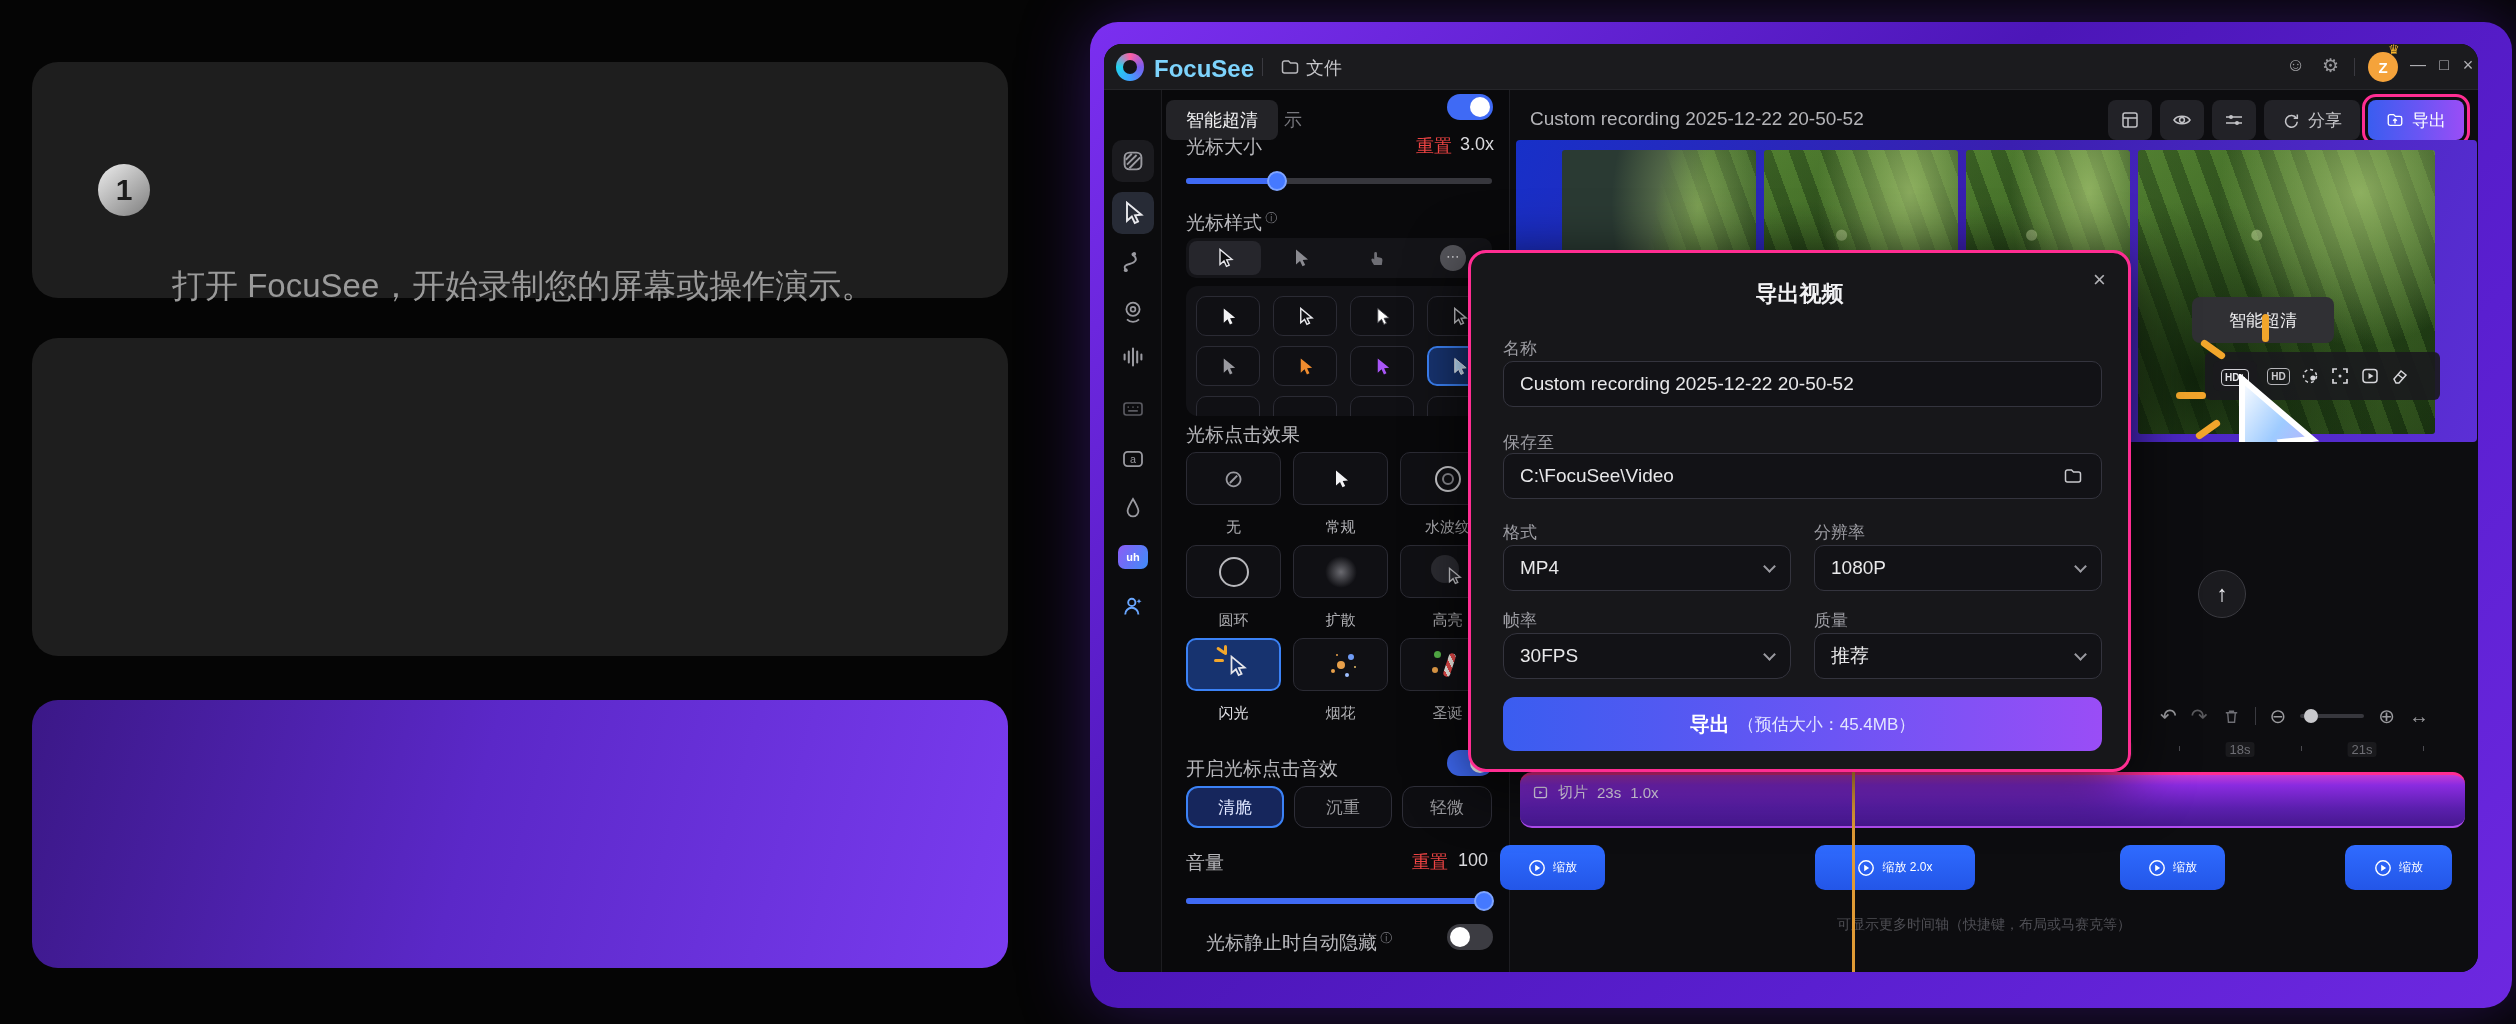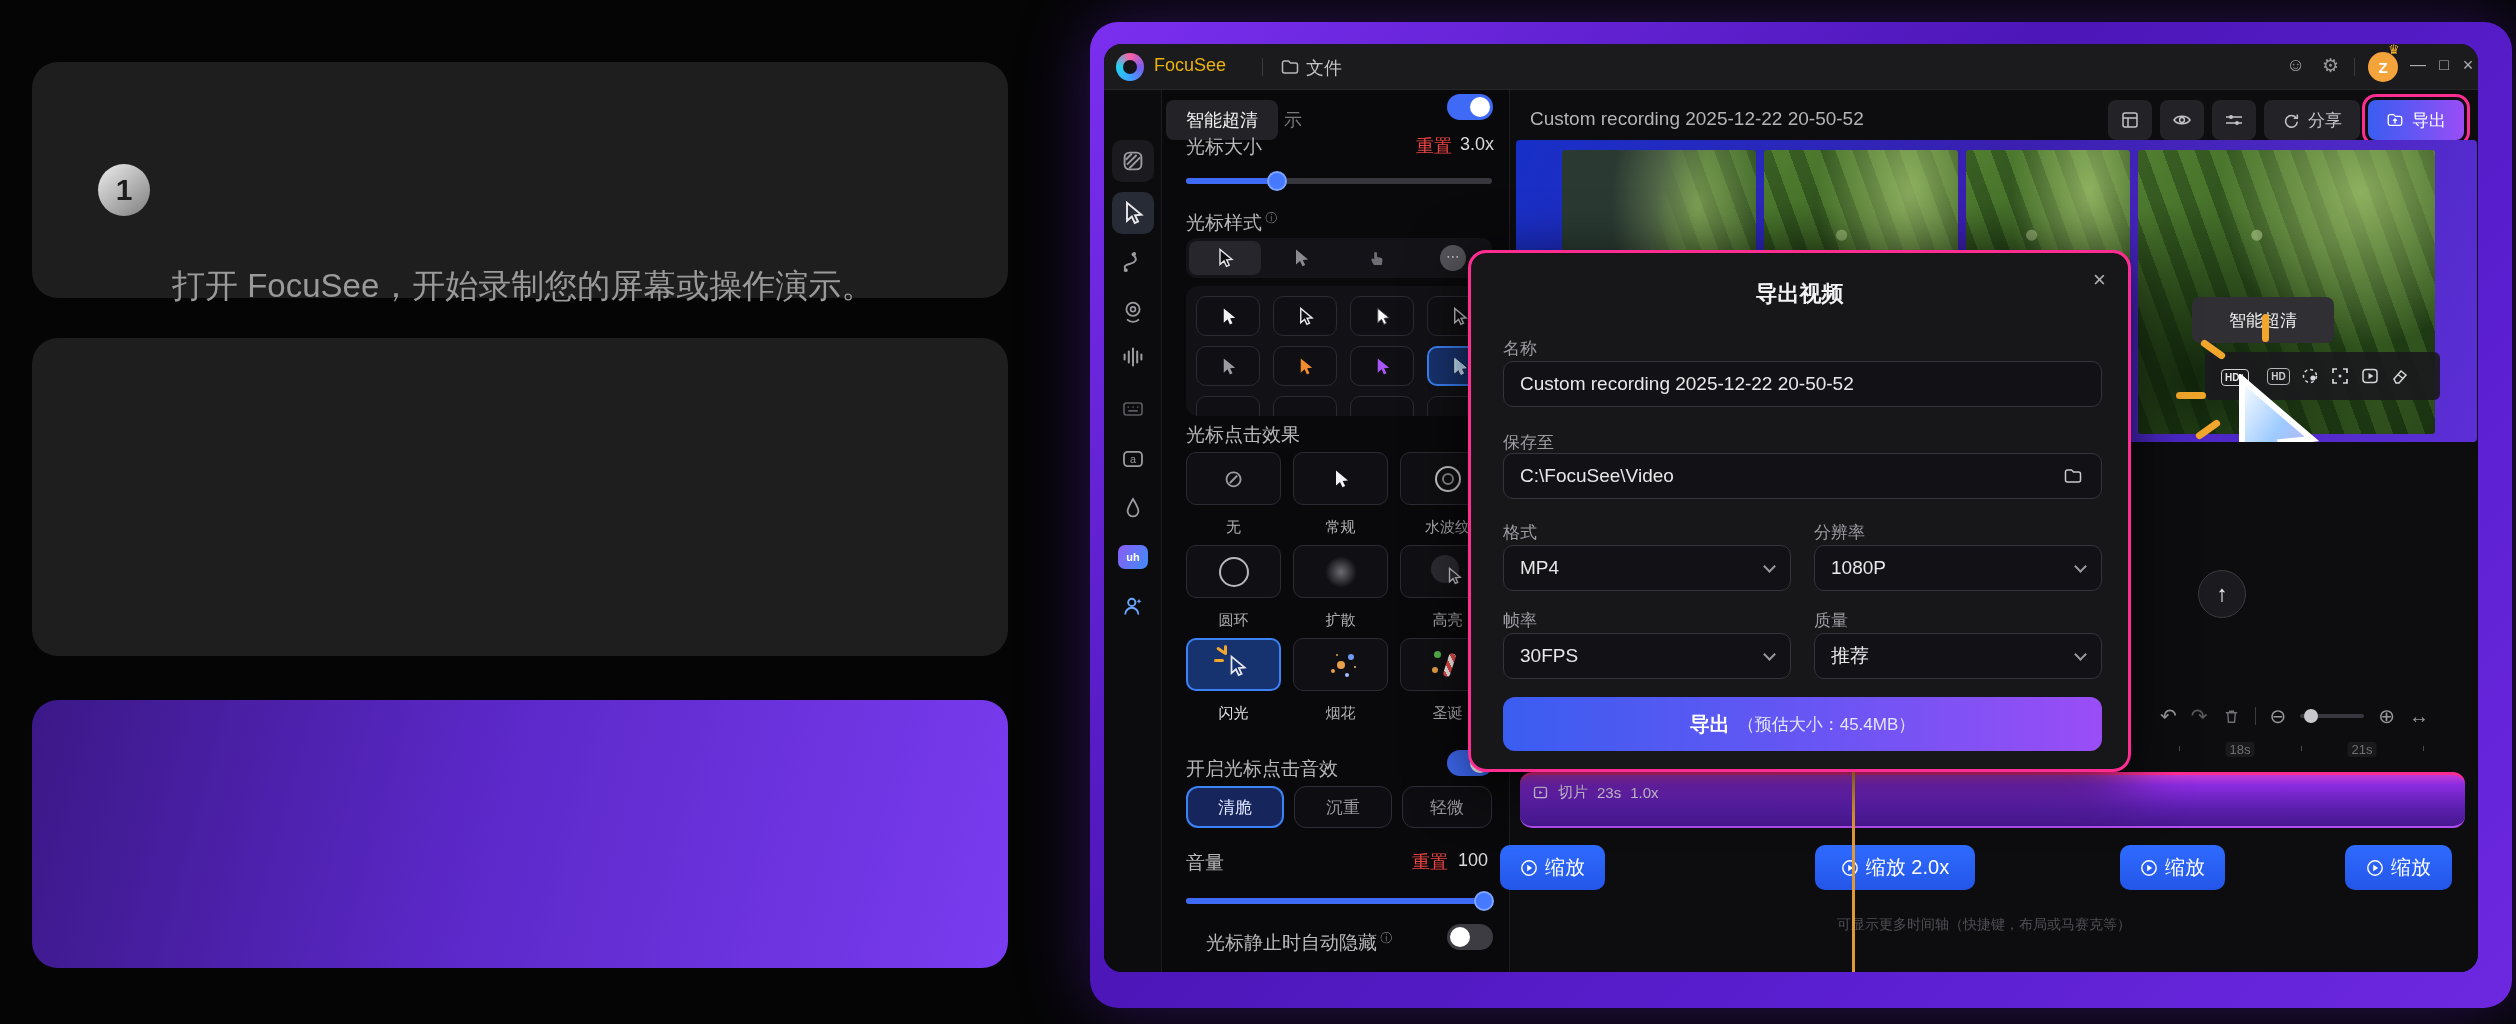--- a/index.html
+++ b/index.html
@@ -12,21 +12,21 @@
   .numc{position:absolute;border-radius:50%;display:flex;align-items:center;justify-content:center;font-weight:bold;}
   .num-silver{background:linear-gradient(140deg,#ededed,#7e7e7e);color:#1c1c1c;}
   .cttl{position:absolute;font-weight:bold;color:#c9c9c9;letter-spacing:1px;}
   .cdsc{position:absolute;color:#9a9a9a;}
   
   .winframe{position:absolute;left:1090px;top:22px;width:1422px;height:986px;border-radius:28px;
     background:linear-gradient(135deg,#7b2ff0 0%,#4c16b8 40%,#5a1fd0 70%,#6d28e0 100%);
     box-shadow:0 0 70px rgba(110,40,230,.35);}
   .app{position:absolute;left:14px;top:22px;width:1374px;height:928px;border-radius:18px;background:#0a0a0c;overflow:hidden;}
   .tbar{position:absolute;left:0;top:0;width:1374px;height:46px;background:#1b1b1e;border-bottom:1px solid #26262a;}
-  .appname{color:#eab308;font-size:18px;font-weight:normal;}
+  .appname{color:#7dd3fc;font-size:24px;font-weight:bold;}
   .tbtxt{color:#c6c6ca;font-size:18px;}
   .vsep{width:1px;height:18px;background:#3a3a40;}
   .winbtn{color:#b2b2b6;font-size:16px;width:24px;text-align:center;}
   .sidebar{position:absolute;left:0;top:46px;width:58px;height:882px;background:#0c0c0e;border-right:1px solid #1d1d21;}
   .sbitem{position:absolute;left:8px;width:42px;height:42px;border-radius:10px;display:flex;align-items:center;justify-content:center;color:#9a9aa0;}
   .panel{position:absolute;left:58px;top:46px;width:348px;height:882px;background:#09090b;border-right:1px solid #1d1d21;}
   .plabel{color:#b8b8bc;font-size:19px;}
   .plink{color:#ef4444;font-size:18px;}
   .pval{color:#d9d9dd;font-size:18px;}
   .chip{background:#232327;border-radius:8px;color:#f0f0f2;font-size:18px;display:flex;align-items:center;justify-content:center;}
@@ -54,21 +54,21 @@
       linear-gradient(135deg,#4e7a30,#2c4f1c 60%,#1c3413);}
   .htool{position:absolute;background:rgba(26,26,29,.92);border-radius:6px;display:flex;align-items:center;color:#d6d6da;}
   .hdchip{border:1.5px solid #cfcfd4;border-radius:4px;font-size:10px;font-weight:bold;padding:2px 3px;color:#e8e8ec;}
   .spark{position:absolute;background:#f2a62b;border-radius:4px;}
   .tlbtn{color:#9a9a9e;font-size:20px;}
   .rlab{position:absolute;transform:translateX(-50%);color:#6e6e74;font-size:13px;background:#1a1a1d;border-radius:3px;padding:0 4px;}
   .rtick{position:absolute;width:1px;height:5px;background:#4a4a50;}
   .clip{position:absolute;border-radius:12px;border-top:3px solid #ff2d92;border-bottom:2px solid #b14df2;
     background:linear-gradient(180deg,#c13bd6 0%,#8a2be0 20%,#5b1fae 65%,#47188f 100%);}
   .zbtn{position:absolute;height:45px;border-radius:10px;background:linear-gradient(180deg,#2f6bff,#2356e8);
-    color:#fff;font-size:20px;display:flex;align-items:center;justify-content:center;gap:7px;}
+    color:#fff;font-size:12px;display:flex;align-items:center;justify-content:center;gap:7px;}
   .dlg{position:absolute;left:364px;top:206px;width:663px;height:522px;background:#17171a;border:3px solid #ff2d92;
     border-radius:18px;z-index:40;box-shadow:0 10px 60px rgba(0,0,0,.7);}
   .dlab{position:absolute;color:#9c9ca2;font-size:17px;}
   .dinput{position:absolute;height:46px;background:#121216;border:1px solid #34343e;border-radius:10px;color:#e8e8ea;font-size:19px;padding:0 16px;width:599px;}
   .dsel{position:absolute;width:288px;height:46px;background:#121216;border:1px solid #34343e;border-radius:10px;color:#e8e8ea;font-size:19px;display:flex;align-items:center;padding:0 16px;}
   .chev{width:9px;height:9px;border-right:2px solid #9a9aa0;border-bottom:2px solid #9a9aa0;transform:rotate(45deg);margin-left:auto;margin-top:-4px;}
   .expgrad{background:linear-gradient(90deg,#3a5df0 0%,#6b55f4 55%,#9a4df6 100%);}
   .icsvg{display:block;}
 </style>
 </head>
@@ -591,21 +591,21 @@
             <span>MP4</span>
             <div class="chev"></div>
           </div>
       <div class="dlab" style="left:343px;top:268px;">分辨率</div>
       <div class="dsel" style="left:343px;top:292px;">
             <span>1080P</span>
             <div class="chev"></div>
           </div>
 
       <div class="dlab" style="left:32px;top:356px;">帧率</div>
-      <div class="dsel" style="left:32px;top:380px;">
+      <div class="dsel" style="left:32px;top:380px;border-radius:14px;">
             <span>30FPS</span>
             <div class="chev"></div>
           </div>
       <div class="dlab" style="left:343px;top:356px;">质量</div>
       <div class="dsel" style="left:343px;top:380px;">
             <span>推荐</span>
             <div class="chev"></div>
           </div>
 
       <div class="abs expgrad" style="left:32px;top:444px;width:599px;height:54px;border-radius:12px;display:flex;align-items:center;justify-content:center;gap:8px;">

